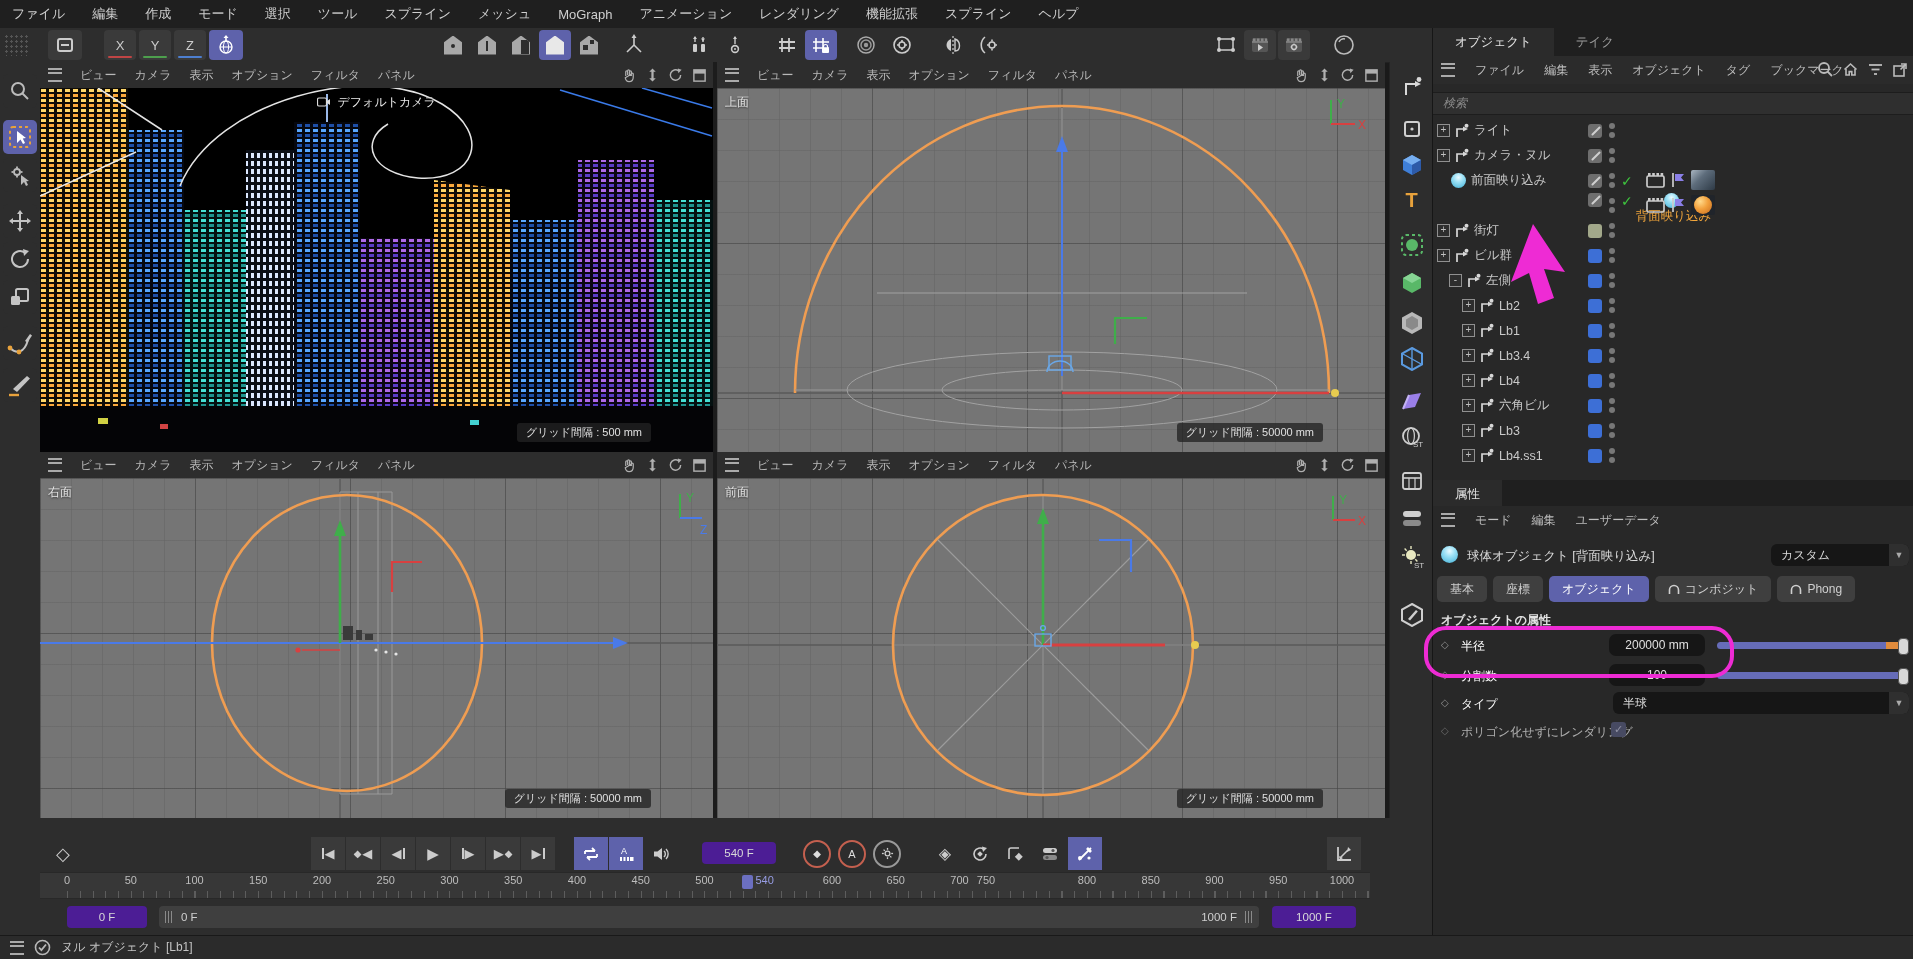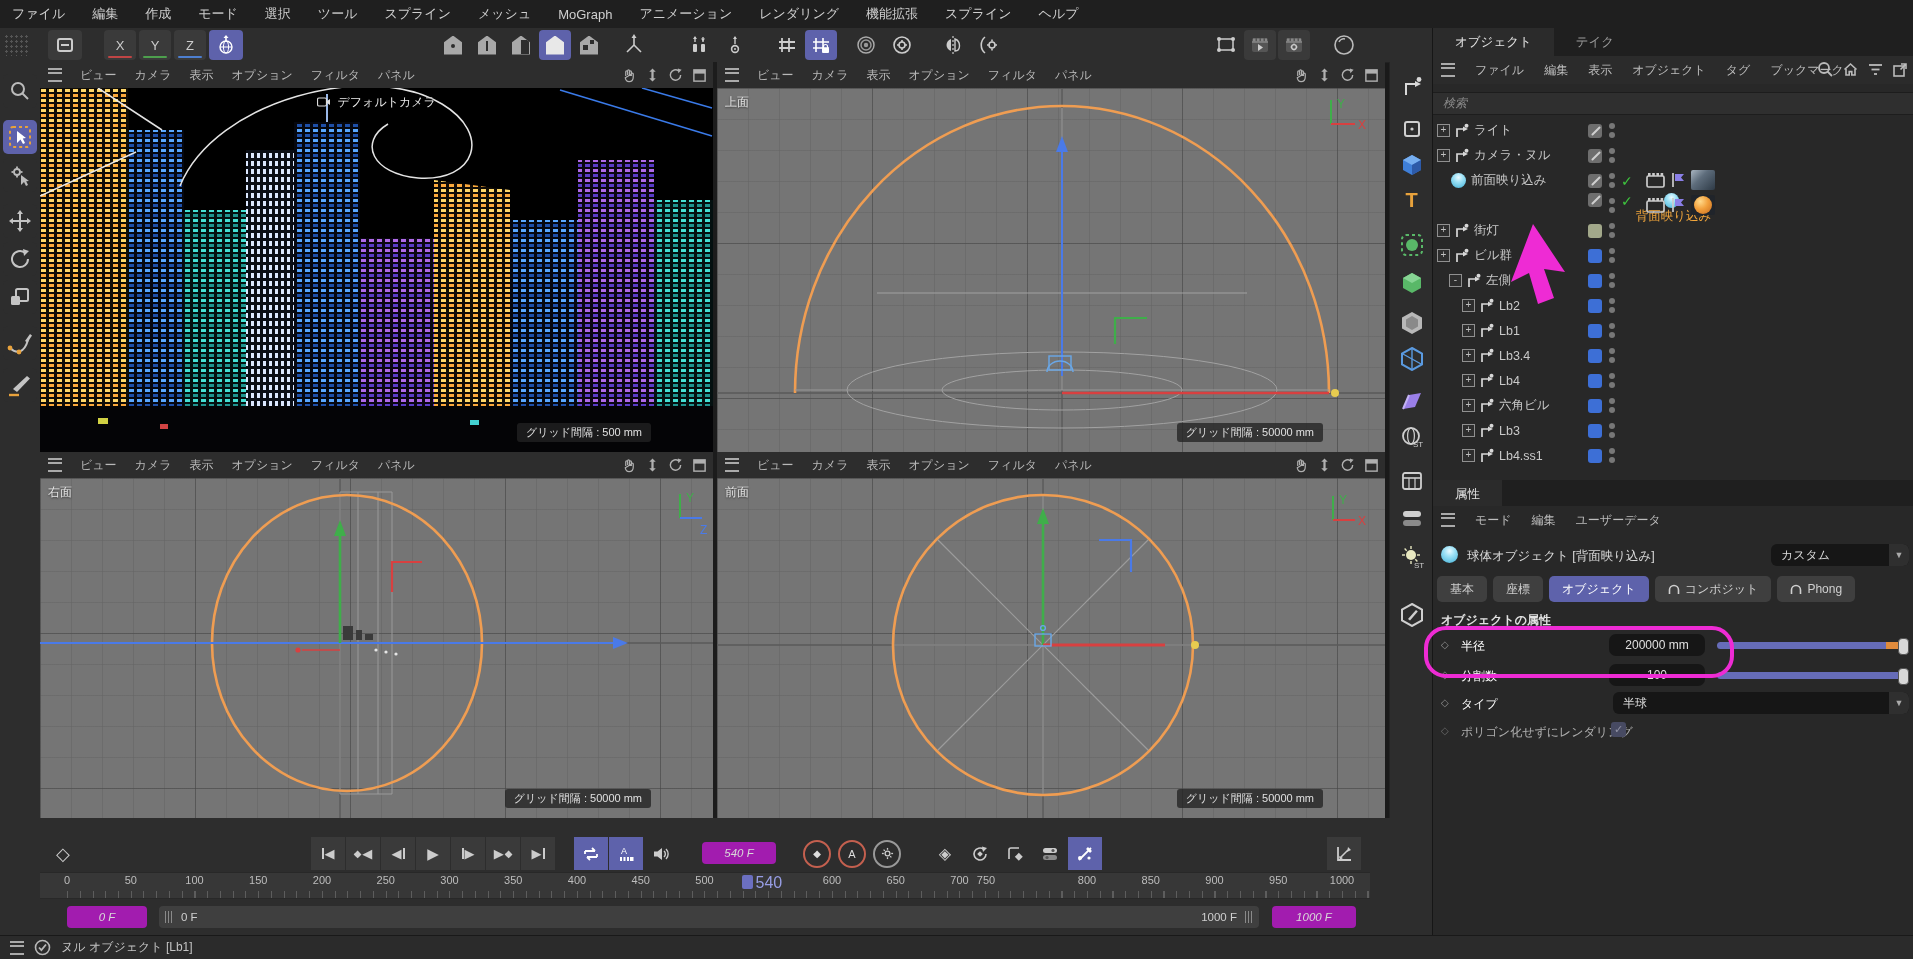--- a/index.html
+++ b/index.html
@@ -97,22 +97,22 @@
   .tpbtn.on{background:#5e62ab;color:#fff;}
   .tpbtn.round{background:transparent;}
   .bar{display:inline-block;width:2px;height:11px;background:currentColor;}
   .ring{width:24px;height:24px;border-radius:50%;border:2px solid #c4604f;display:flex;align-items:center;justify-content:center;color:#ddd;font-size:11px;}
   .ring.gray{border-color:#999;}
   #ruler{position:absolute;left:40px;top:54px;width:1330px;height:25px;background:#373737;border-top:1px solid #282828;border-bottom:1px solid #282828;overflow:hidden;}
   .rlab{position:absolute;top:1px;transform:translateX(-50%);font-size:11px;color:#bdbdbd;}
   #rticks{position:absolute;left:27px;bottom:0;height:7px;right:0;
      background-image:repeating-linear-gradient(90deg,#5d5d5d 0 1px,transparent 1px 12.75px);}
   .phead{position:absolute;top:2px;width:11px;height:14px;border-radius:2px;background:#6b6fc0;}
-  .plab{position:absolute;top:1px;font-size:16px;color:#979de4;}
-  .rfield{position:absolute;background:#a21caf;border-radius:4px;height:22px;display:flex;align-items:center;justify-content:center;color:#d8d8d8;font-size:11.5px;font-style:italic;}
+  .plab{position:absolute;top:1px;font-size:11px;color:#979de4;}
+  .rfield{position:absolute;background:#4c1d95;border-radius:4px;height:22px;display:flex;align-items:center;justify-content:center;color:#d8d8d8;font-size:11.5px;}
   #scrub{position:absolute;left:159px;top:88px;width:1100px;height:22px;background:#3f3f3f;border-radius:4px;color:#cfcfcf;font-size:11.5px;}
   .gripv{display:inline-block;width:8px;height:12px;background-image:repeating-linear-gradient(90deg,#8a8a8a 0 1px,transparent 1px 3px);}
   
   #statusbar{left:0;top:935px;width:1913px;height:24px;background:#2b2b2b;border-top:1px solid #191919;display:flex;align-items:center;gap:10px;padding-left:10px;box-sizing:border-box;color:#c4c4c4;}
   
   #ann-ellipse{left:1424px;top:626px;width:302px;height:44px;border:4px solid #ee2bd4;border-radius:22px;pointer-events:none;z-index:60;}
   #ann-arrow{left:1503px;top:224px;z-index:60;pointer-events:none;}
 </style>
 </head>
 <body>

